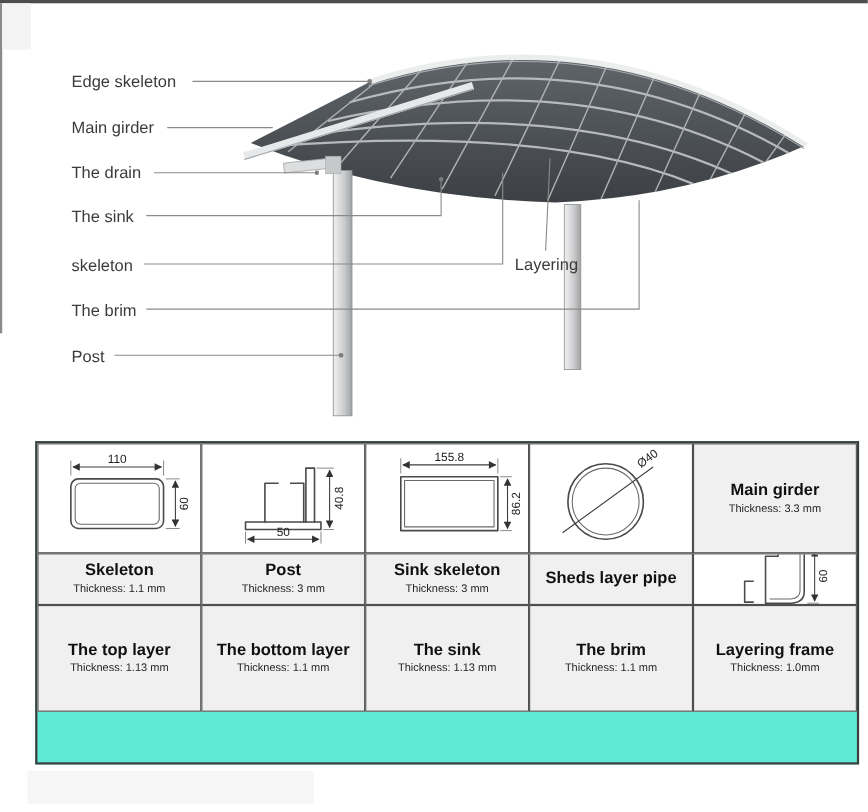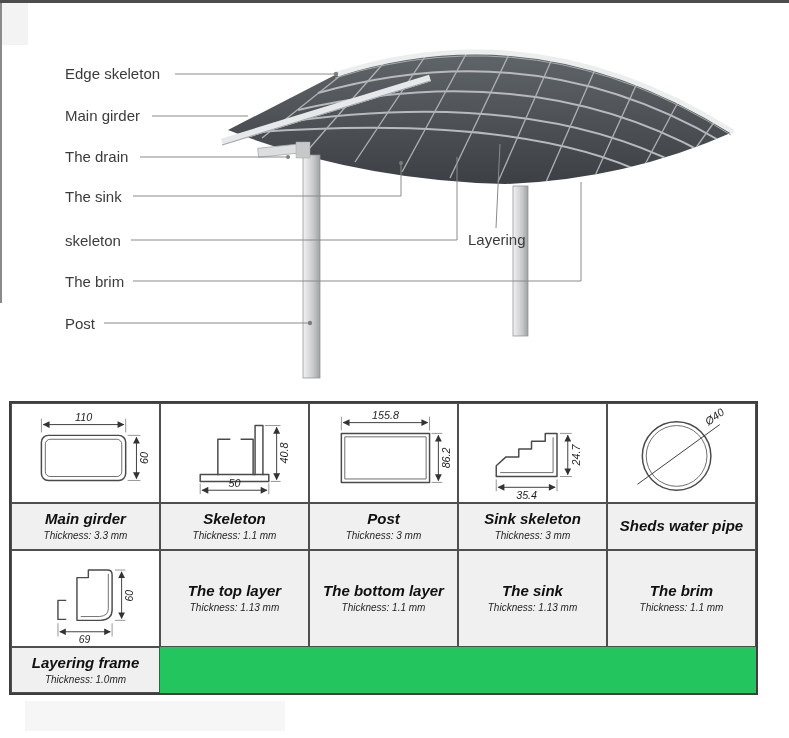--- a/index.html
+++ b/index.html
@@ -10,23 +10,23 @@
   .scan-left{position:absolute;left:0;top:3px;width:2px;height:300px;background:#8a8a8a;}
   .scan-corner{position:absolute;left:2px;top:3px;width:26px;height:42px;background:#f3f3f3;}
   .shadow-bl{position:absolute;left:25px;top:701px;width:260px;height:30px;background:#f6f6f6;}
 
   .hero{position:absolute;left:0;top:0;}
   .callout-line{stroke:#8a8a8a;stroke-width:1;fill:none;}
   .callout-dot{fill:#7d7d7d;}
   .hero-label{font-size:15px;fill:#3b3b3b;}
 
   
-  .spec-table{position:absolute;left:9px;top:401px;border:2px solid #3e3e3e;
+  .spec-table{position:absolute;left:32px;top:401px;border:2px solid #3e3e3e;
               display:grid;grid-template-columns:repeat(5,149px);
-              grid-template-rows:100px 47px 97px 46px;background:#22c55e;font-style:italic;}
+              grid-template-rows:100px 47px 97px 46px;background:#5eead4;}
   .cell{border:1px solid #4f4f4f;display:flex;align-items:center;justify-content:center;
         overflow:hidden;box-sizing:border-box;}
   .profile-cell{background:#ffffff;}
   .label-cell{background:#f0f0f0;flex-direction:column;gap:1px;text-align:center;}
   .cname{font-weight:bold;font-size:15px;color:#101010;line-height:1.25;}
   .cthick{font-size:10px;color:#1f1f1f;line-height:1.25;}
   .cthick:empty{display:none;}
 
   
   .shape{fill:none;stroke:#4a4a4a;stroke-width:1.5;stroke-linejoin:round;stroke-linecap:square;}
@@ -163,32 +163,20 @@
         <rect class="shape2" x="35.5" y="33.5" width="83" height="43"></rect>
         <path class="ext" d="M32,27 V13 M122,27 V13"></path>
         <line class="dim" x1="34" y1="19" x2="120" y2="19" marker-start="url(#arr)" marker-end="url(#arr)"></line>
         <text class="dimtxt" x="77" y="15" text-anchor="middle">155.8</text>
         <path class="ext" d="M124,30 H135 M124,80 H135"></path>
         <line class="dim" x1="131" y1="32" x2="131" y2="78" marker-start="url(#arr)" marker-end="url(#arr)"></line>
         <text class="dimtxt" text-anchor="middle" transform="translate(143,55) rotate(-90)">86.2</text>
       </svg>
     </div>
 
-    <div class="cell profile-cell">
-      <svg width="147" height="98" viewBox="0 0 150 100">
-        <path class="shape" d="M38,74 L100,74 L100,30 L88,30 L88,38 L74,38 L74,46 L61,46 L61,54 L48,54 L38,63 Z"></path>
-        <path class="shape2" d="M42,70 L96,70 L96,34"></path>
-        <path class="ext" d="M38,77 V89 M100,77 V89"></path>
-        <line class="dim" x1="40" y1="85" x2="98" y2="85" marker-start="url(#arr)" marker-end="url(#arr)"></line>
-        <text class="dimtxt" x="69" y="97" text-anchor="middle">35.4</text>
-        <path class="ext" d="M103,30 H115 M103,74 H115"></path>
-        <line class="dim" x1="111" y1="32" x2="111" y2="72" marker-start="url(#arr)" marker-end="url(#arr)"></line>
-        <text class="dimtxt" text-anchor="middle" transform="translate(123,52) rotate(-90)">24.7</text>
-      </svg>
-    </div>
 
     <div class="cell profile-cell">
       <svg width="147" height="98" viewBox="0 0 150 100">
         <circle class="shape" cx="70" cy="53" r="35"></circle>
         <circle class="shape2" cx="70" cy="53" r="31"></circle>
         <line class="dim" x1="30" y1="82" x2="114" y2="21"></line>
         <text class="dimtxt" text-anchor="middle" transform="translate(111,16) rotate(-36)">Ø40</text>
       </svg>
     </div>
 
@@ -202,21 +190,21 @@
     </div>
     <div class="cell label-cell">
       <div class="cname">Post</div>
       <div class="cthick">Thickness: 3 mm</div>
     </div>
     <div class="cell label-cell">
       <div class="cname">Sink skeleton</div>
       <div class="cthick">Thickness: 3 mm</div>
     </div>
     <div class="cell label-cell">
-      <div class="cname">Sheds water pipe</div>
+      <div class="cname">Sheds layer pipe</div>
 
     </div>
 
 
 
 
     <div class="cell profile-cell">
       <svg width="147" height="95" viewBox="0 0 150 100">
         <path class="shape" d="M66,40 L66,28 L78,28 L78,20 L98,20 Q103,20 103,25 L103,62 Q103,72 91,73 L66,73 Z"></path>
         <path class="shape2" d="M99,24 V61 Q99,68 90,69 L70,69"></path>

